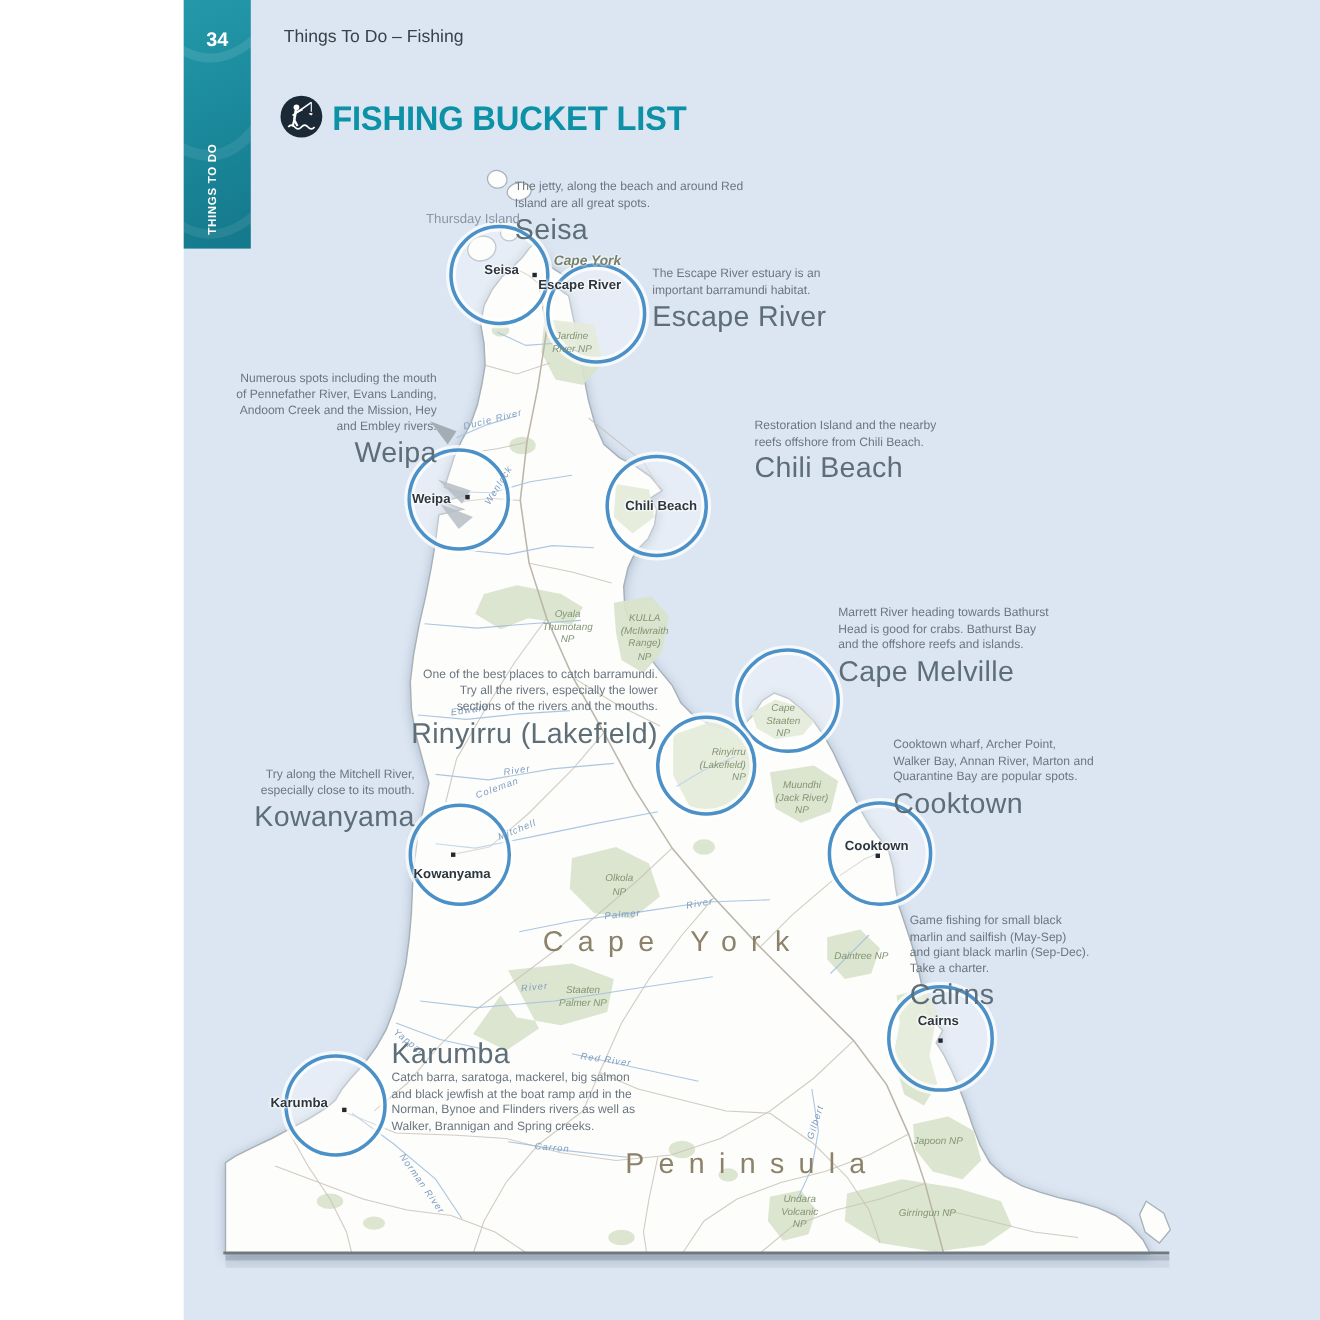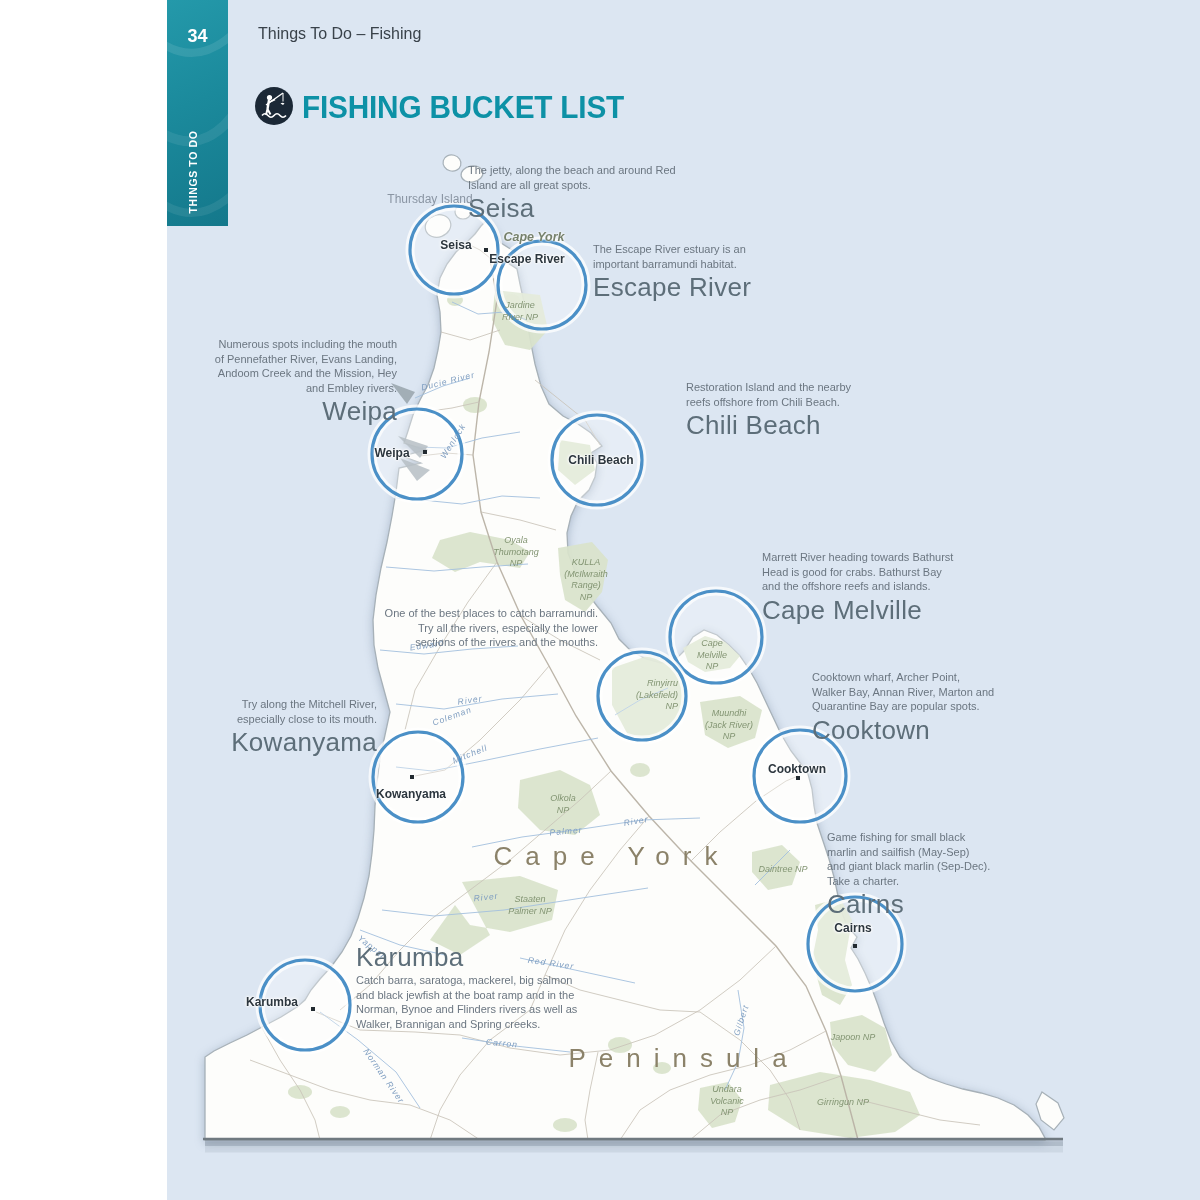--- a/index.html
+++ b/index.html
@@ -247,20 +247,21 @@
 <div class="spot" style="left:762px;top:550px;">
   <div class="note">Marrett River heading towards Bathurst
 Head is good for crabs. Bathurst Bay
 and the offshore reefs and islands.</div>
   <div class="heading">Cape Melville</div>
 </div>
 <div class="spot right" style="right:602px;top:606px;">
   <div class="note">One of the best places to catch barramundi.
 Try all the rivers, especially the lower
 sections of the rivers and the mouths.</div>
+  <div class="heading">Rinyirru (Lakefield)</div>
 </div>
 <div class="spot" style="left:812px;top:670px;">
   <div class="note">Cooktown wharf, Archer Point,
 Walker Bay, Annan River, Marton and
 Quarantine Bay are popular spots.</div>
   <div class="heading">Cooktown</div>
 </div>
 <div class="spot right" style="right:823px;top:697px;">
   <div class="note">Try along the Mitchell River,
 especially close to its mouth.</div>
@@ -291,29 +292,29 @@
 <div class="town" style="left:272px;top:1002px;">Karumba</div>
 
 <div class="lbl-gray" style="left:430px;top:199px;">Thursday Island</div>
 <div class="cape-tip" style="left:534px;top:237px;">Cape York</div>
 
 <div class="region" style="left:612px;top:856px;">Cape York</div>
 <div class="region it" style="left:684px;top:1058px;">Peninsula</div>
 
 <div class="park" style="left:520px;top:312px;">Jardine
 River NP</div>
-<div class="park" style="left:516px;top:553px;">Oyala
+<div class="park" style="left:516px;top:570px;">Oyala
 Thumotang
 NP</div>
 <div class="park" style="left:586px;top:580px;">KULLA
 (McIlwraith
 Range)
 NP</div>
 <div class="park" style="left:712px;top:656px;">Cape
-Melville
+Staaten
 NP</div>
 <div class="park" style="left:657px;top:696px;text-align:right;">Rinyirru
 (Lakefield)
 NP</div>
 <div class="park" style="left:729px;top:726px;">Muundhi
 (Jack River)
 NP</div>
 <div class="park" style="left:563px;top:805px;">Olkola
 NP</div>
 <div class="park" style="left:530px;top:906px;">Staaten

